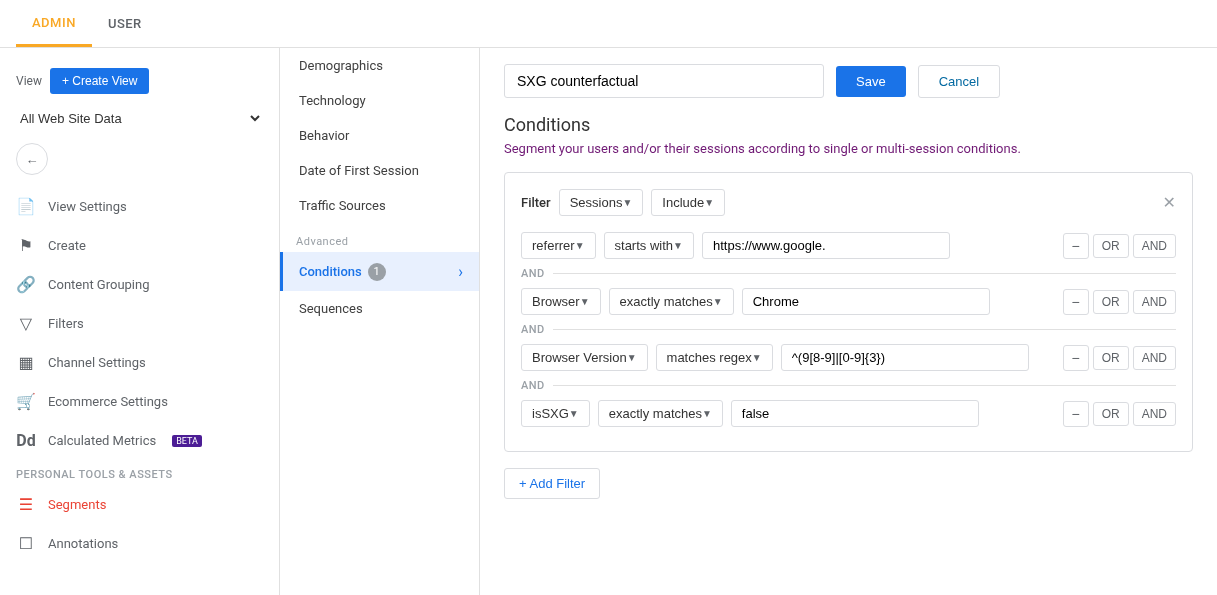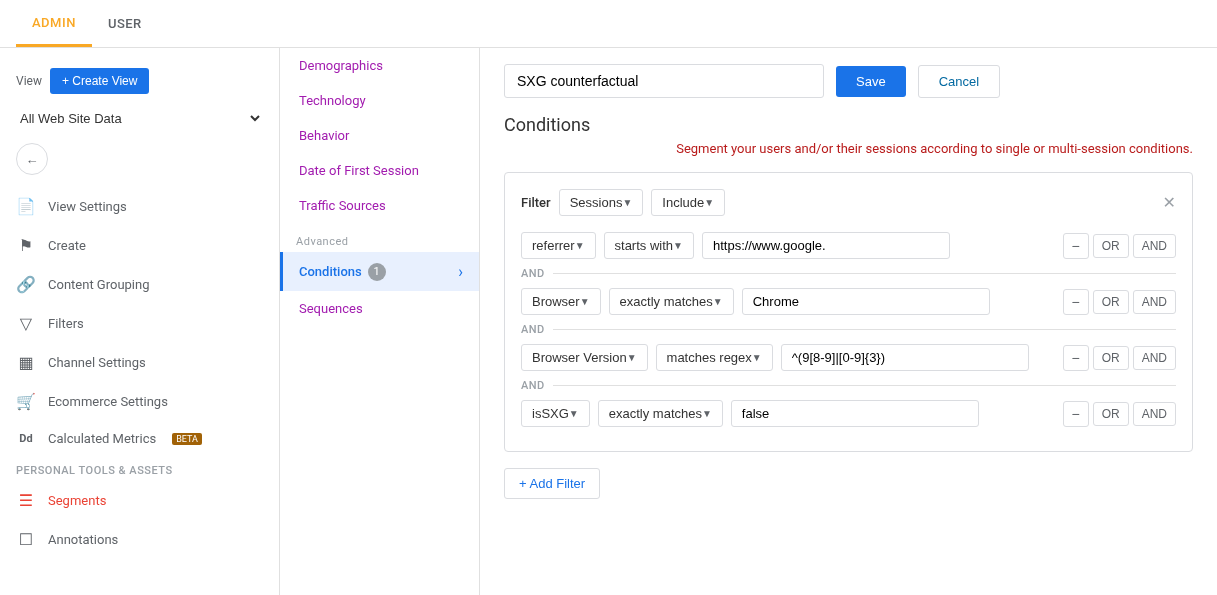--- a/index.html
+++ b/index.html
@@ -121,21 +121,21 @@
     .middle-panel {
       width: 200px;
       min-width: 200px;
       border-right: 1px solid #e0e0e0;
       overflow-y: auto;
     }
 
     .mid-nav-item {
       padding: 10px 16px;
       font-size: 13px;
-      color: #a21caf;
+      color: #404040;
       cursor: pointer;
       border-left: 3px solid transparent;
     }
 
     .mid-section-label {
       padding: 12px 16px 4px;
       font-size: 11px;
       color: #9aa0a6;
       letter-spacing: 0.5px;
     }
@@ -218,23 +218,22 @@
 
     .conditions-title {
       font-size: 18px;
       color: #333;
       font-weight: 400;
       margin-bottom: 6px;
     }
 
     .conditions-desc {
       font-size: 13px;
-      color: #b91c1c;
+      color: #701a75;
       margin-bottom: 16px;
-      text-align: right;
     }
 
     .filter-box {
       border: 1px solid #dadce0;
       border-radius: 4px;
       padding: 16px;
     }
 
     .filter-header {
       display: flex;
@@ -387,23 +386,23 @@
     </div>
     <div class="sidebar-nav-item">
       <span class="icon">▦</span>
       <span>Channel Settings</span>
     </div>
     <div class="sidebar-nav-item">
       <span class="icon">🛒</span>
       <span>Ecommerce Settings</span>
     </div>
     <div class="sidebar-nav-item">
-      <span class="icon" style="font-size:11px;font-weight:700;">Dd</span>
+      <span class="icon" style="font-size:16px;font-weight:700;">Dd</span>
       <span>Calculated Metrics</span>
-      <span style="font-size:9px;background:#a16207;color:#fff;border-radius:2px;padding:1px 4px;margin-left:4px;">BETA</span>
+      <span style="font-size:9px;background:#4c1d95;color:#fff;border-radius:2px;padding:1px 4px;margin-left:4px;">BETA</span>
     </div>
 
     <div class="sidebar-section-label">PERSONAL TOOLS &amp; ASSETS</div>
 
     <div class="sidebar-nav-item active-red" style="color:#ea4335;">
       <span class="icon" style="color:#ea4335;">☰</span>
       <span>Segments</span>
     </div>
     <div class="sidebar-nav-item">
       <span class="icon">☐</span>

